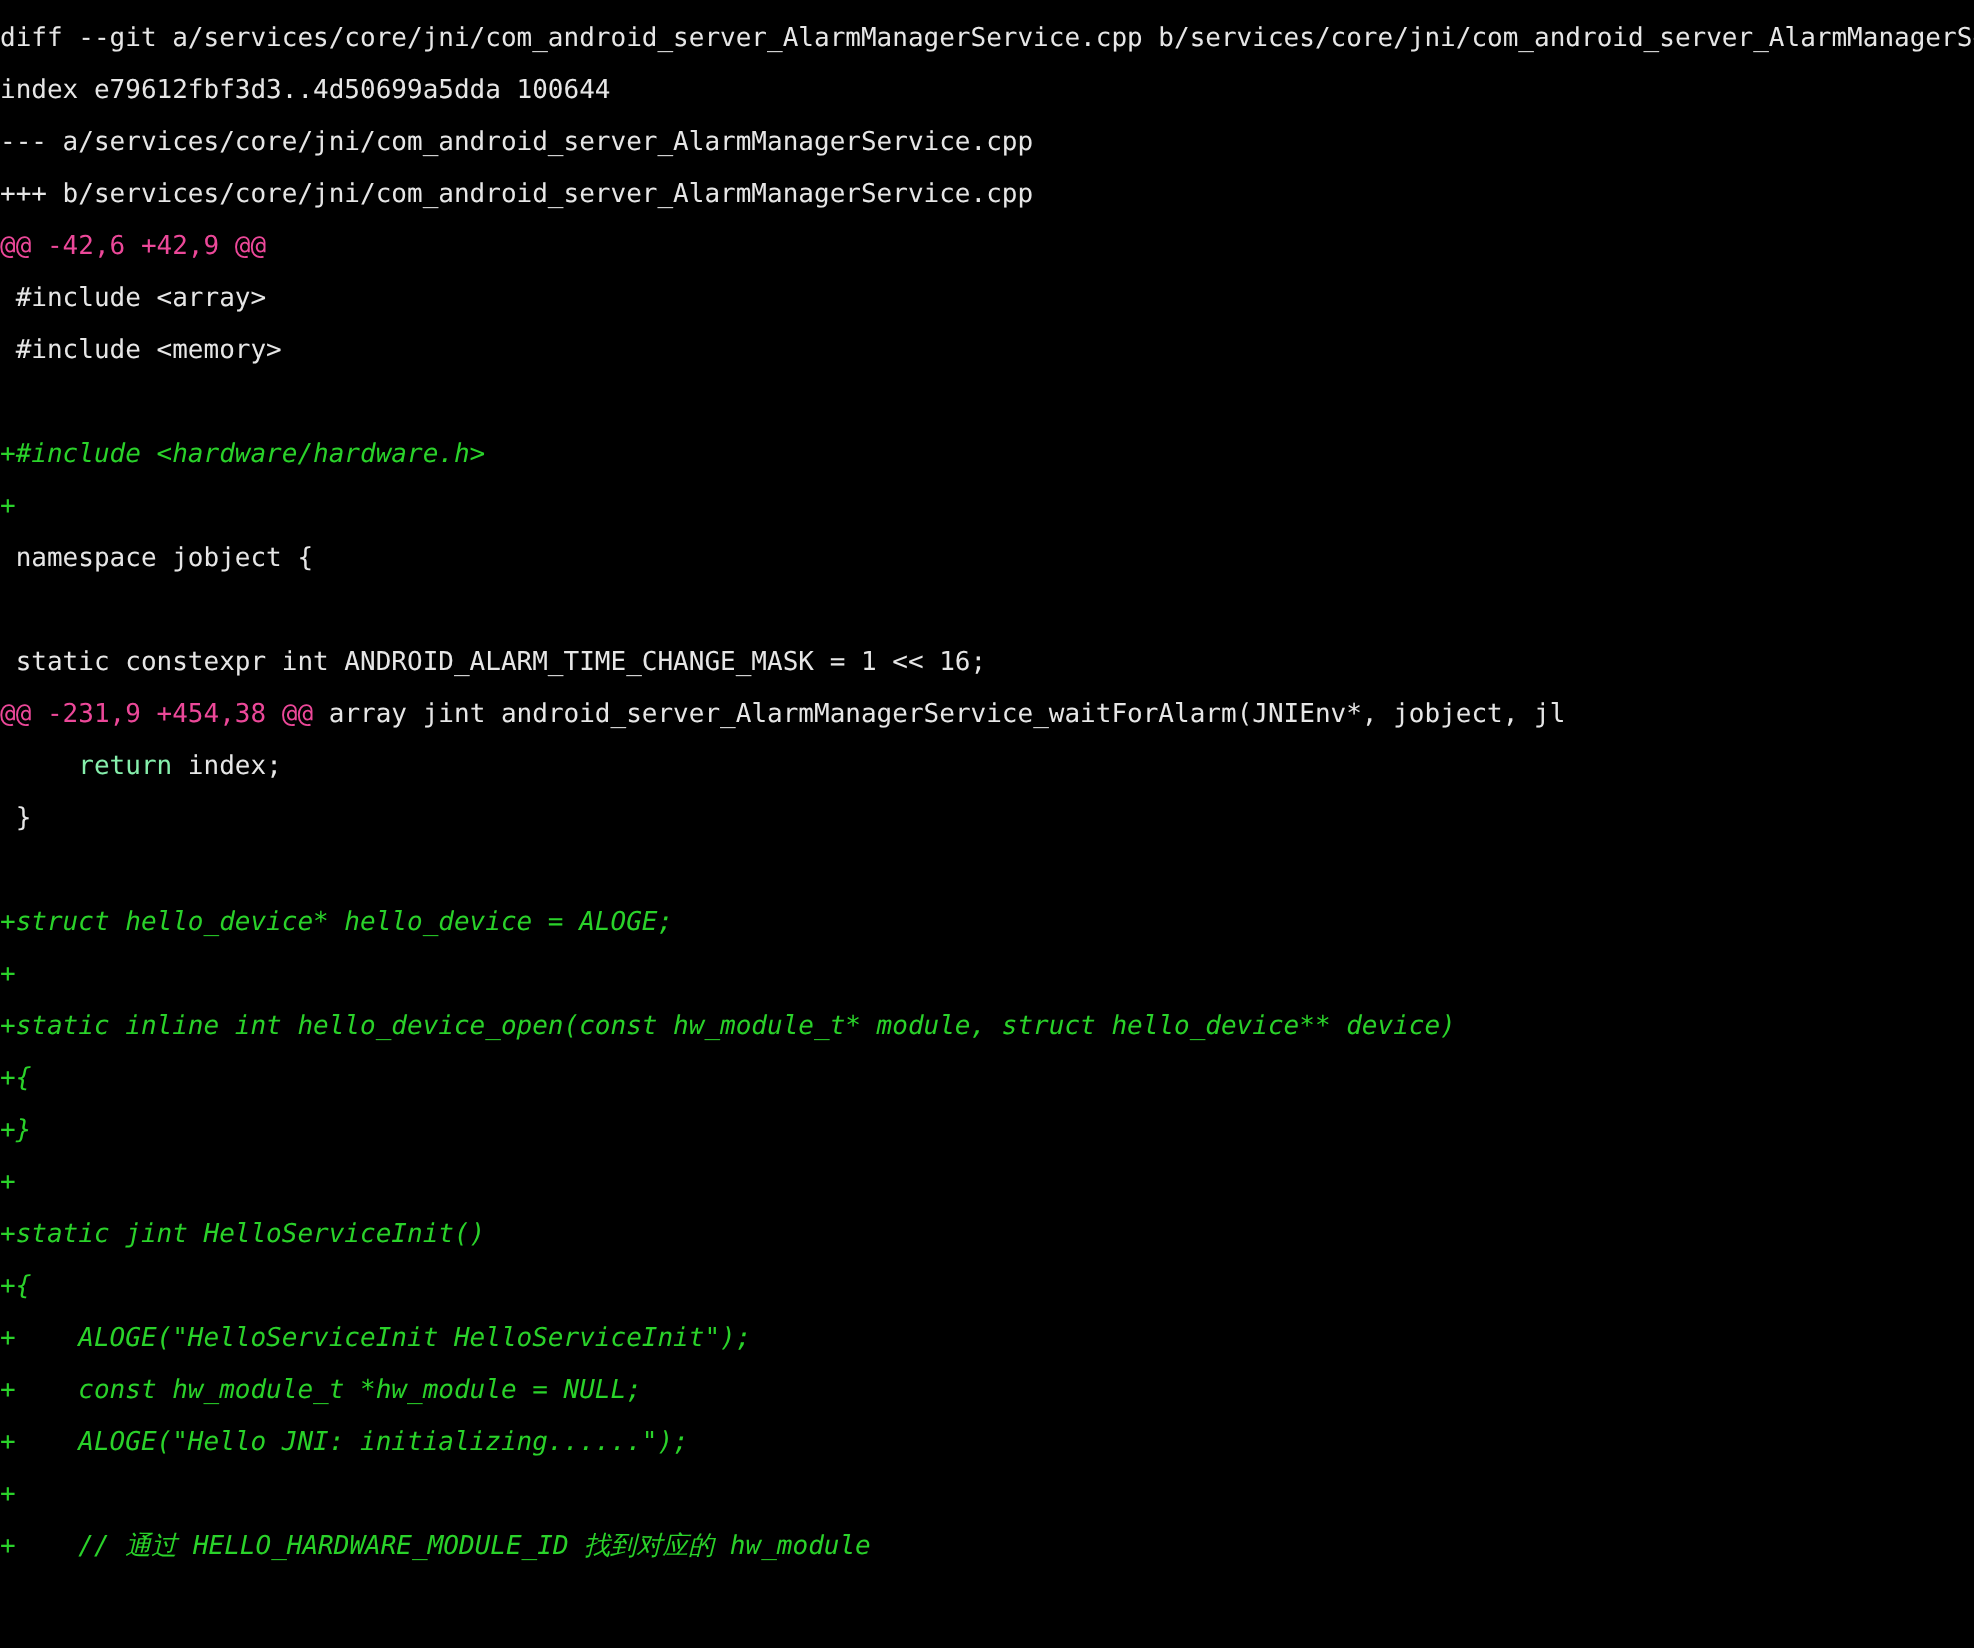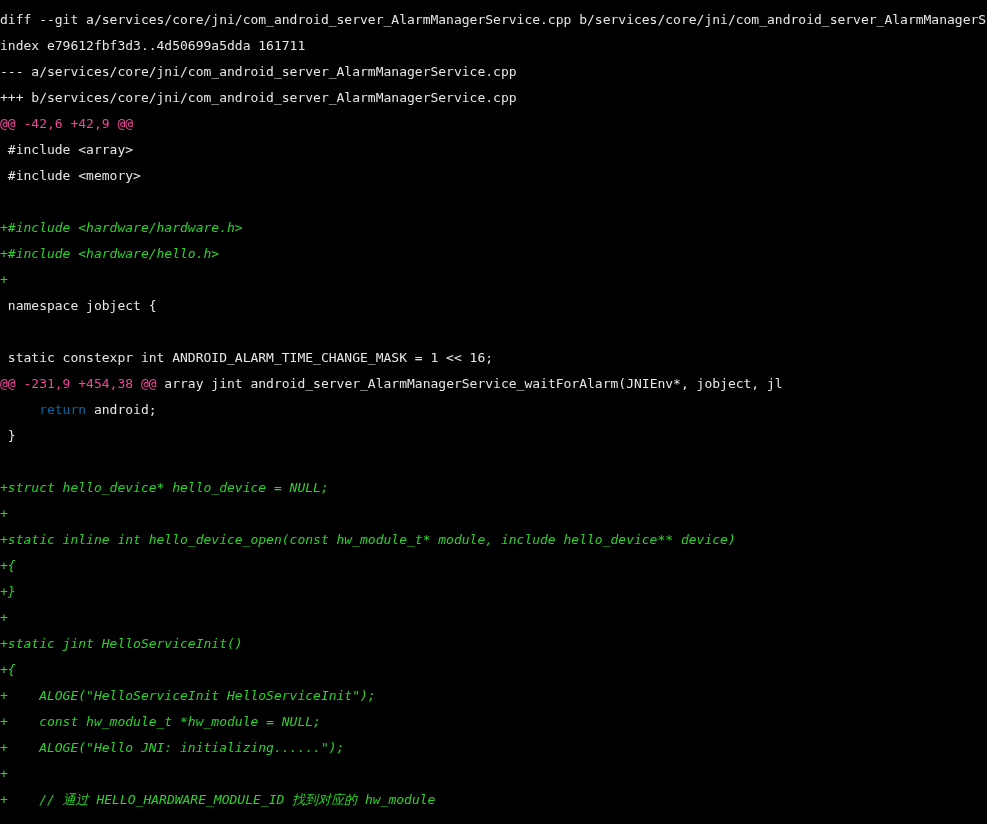--- a/index.html
+++ b/index.html
@@ -1,47 +1,46 @@
 <!DOCTYPE html>
 <html><head>
 <meta charset="utf-8">
 <style>
   html,body{margin:0;padding:0;background:#000;color:#ccc;font-family:Consolas,Menlo,Monaco,monospace;font-size:13px;line-height:13px;}
   .diff{white-space:pre;padding:0;width:987px;}
   .ln{display:block;padding:0;height:13px;}
   .c-white{color:#e6e6e6;}
   .c-cyan{color:#ec4899;}
   .c-green{color:#2ad22a;font-style:italic;}
-  .c-ret{color:#0369a1;}
+  .c-ret{color:#86efac;}
 </style>
 </head>
 <body>
 
 <div class="diff">
 <span class="ln c-white">diff --git a/services/core/jni/com_android_server_AlarmManagerService.cpp b/services/core/jni/com_android_server_AlarmManagerService.cpp</span>
-<span class="ln c-white">index e79612fbf3d3..4d50699a5dda 161711</span>
+<span class="ln c-white">index e79612fbf3d3..4d50699a5dda 100644</span>
 <span class="ln c-white">--- a/services/core/jni/com_android_server_AlarmManagerService.cpp</span>
 <span class="ln c-white">+++ b/services/core/jni/com_android_server_AlarmManagerService.cpp</span>
 <span class="ln c-cyan">@@ -42,6 +42,9 @@</span>
 <span class="ln c-white"> #include &lt;array&gt;</span>
 <span class="ln c-white"> #include &lt;memory&gt;</span>
 <span class="ln c-white"> </span>
 <span class="ln c-green">+#include &lt;hardware/hardware.h&gt;</span>
-<span class="ln c-green">+#include &lt;hardware/hello.h&gt;</span>
 <span class="ln c-green">+</span>
 <span class="ln c-white"> namespace jobject {</span>
 <span class="ln c-white"> </span>
 <span class="ln c-white"> static constexpr int ANDROID_ALARM_TIME_CHANGE_MASK = 1 &lt;&lt; 16;</span>
 <span class="ln"><span class="c-cyan">@@ -231,9 +454,38 @@</span><span class="c-white"> array jint android_server_AlarmManagerService_waitForAlarm(JNIEnv*, jobject, jl</span></span>
-<span class="ln"><span class="c-white">     </span><span class="c-ret">return</span><span class="c-white"> android;</span></span>
+<span class="ln"><span class="c-white">     </span><span class="c-ret">return</span><span class="c-white"> index;</span></span>
 <span class="ln c-white"> }</span>
 <span class="ln c-white"> </span>
-<span class="ln c-green">+struct hello_device* hello_device = NULL;</span>
+<span class="ln c-green">+struct hello_device* hello_device = ALOGE;</span>
 <span class="ln c-green">+</span>
-<span class="ln c-green">+static inline int hello_device_open(const hw_module_t* module, include hello_device** device)</span>
+<span class="ln c-green">+static inline int hello_device_open(const hw_module_t* module, struct hello_device** device)</span>
 <span class="ln c-green">+{</span>
 <span class="ln c-green">+}</span>
 <span class="ln c-green">+</span>
 <span class="ln c-green">+static jint HelloServiceInit()</span>
 <span class="ln c-green">+{</span>
 <span class="ln c-green">+    ALOGE("HelloServiceInit HelloServiceInit");</span>
 <span class="ln c-green">+    const hw_module_t *hw_module = NULL;</span>
 <span class="ln c-green">+    ALOGE("Hello JNI: initializing......");</span>
 <span class="ln c-green">+</span>
 <span class="ln c-green">+    // 通过 HELLO_HARDWARE_MODULE_ID 找到对应的 hw_module</span>

